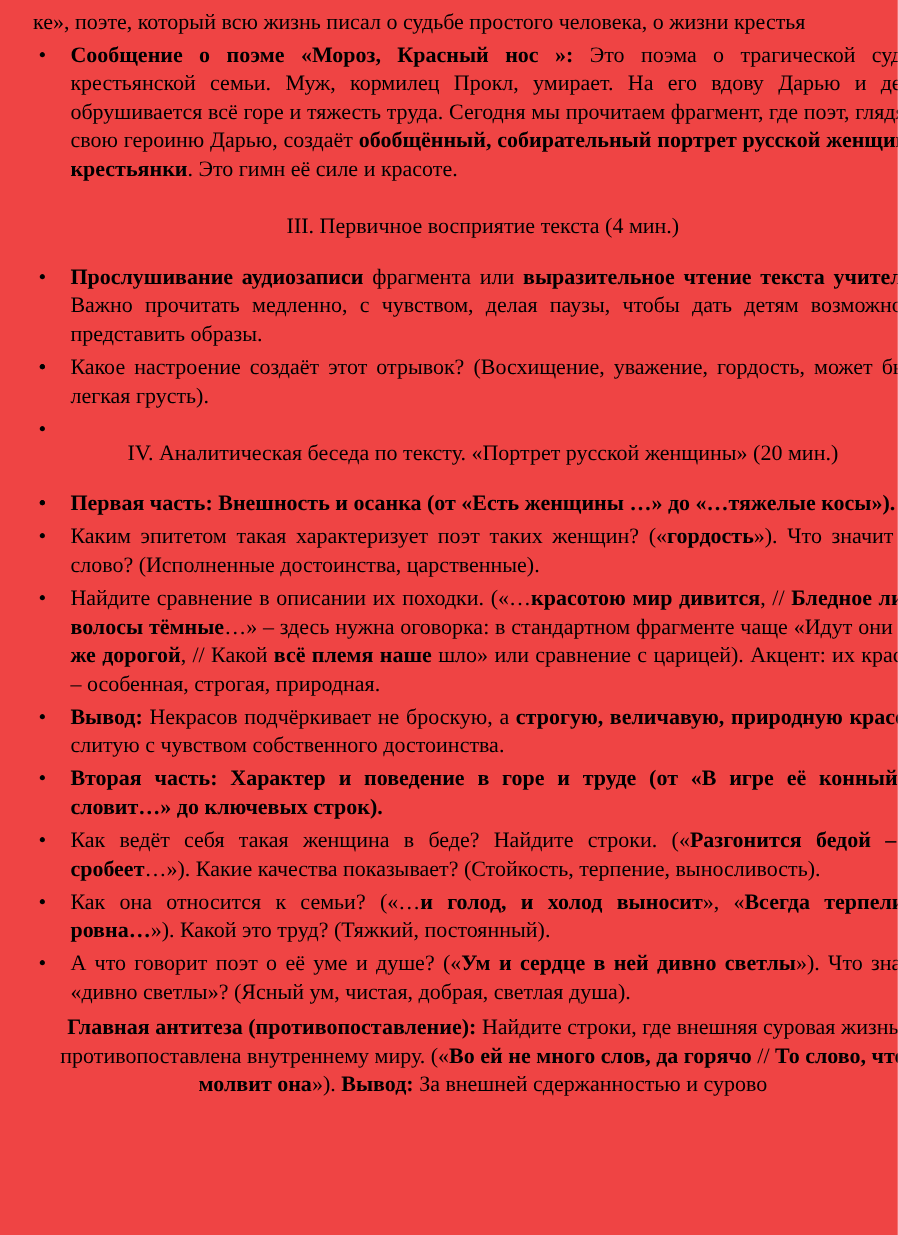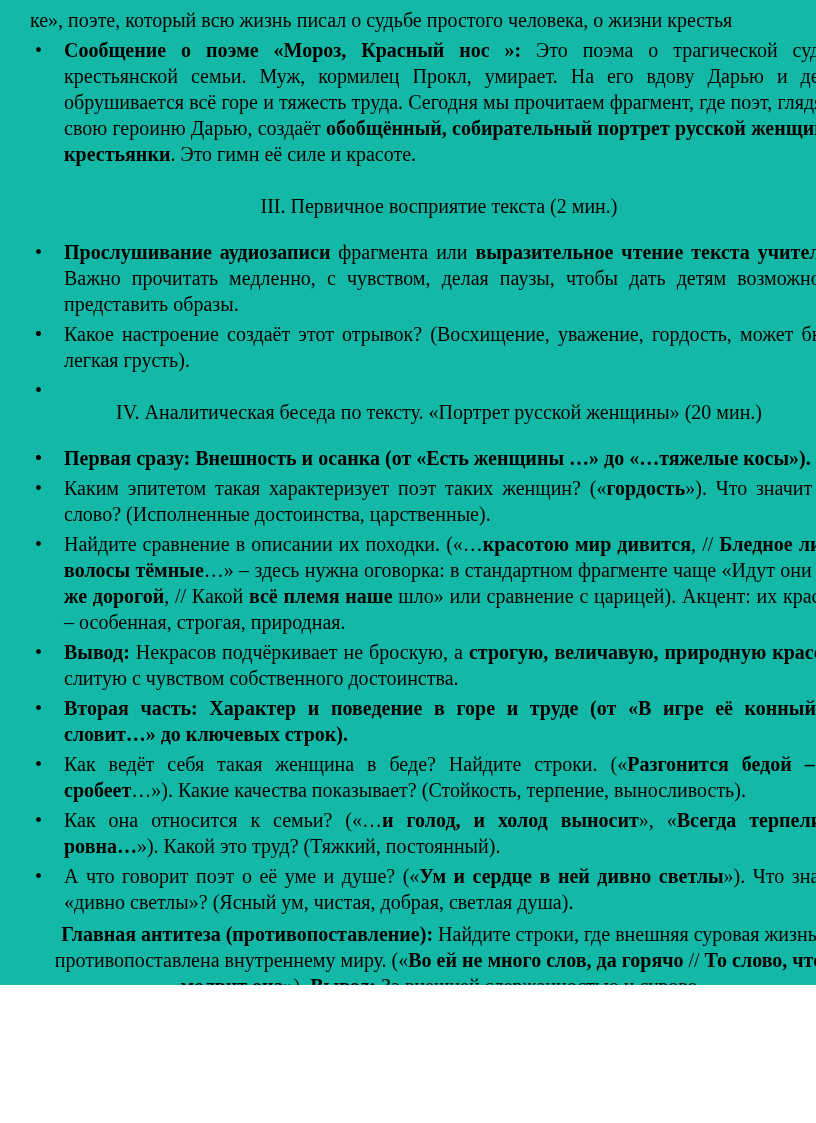--- a/index.html
+++ b/index.html
@@ -6,23 +6,23 @@
   html, body { width: 816px; height: 1123px; }
   body {
     background: #ffffff;
     color: #000000;
     font-family: "Liberation Serif", "DejaVu Serif", serif;
     overflow: hidden;
   }
   .page {
     position: relative;
     width: 816px;
-    height: 985px;
+    height: 1123px;
     overflow: hidden;
-    background: #14b8a6;
+    background: #ef4444;
   }
   
   .content {
     width: 848px;
     padding: 7px 0 0 30px;
     font-size: 20px;
     line-height: 26px;
     text-align: justify;
   }
   .paragraph { margin: 0 0 3px 0; }
@@ -33,28 +33,28 @@
   .run { white-space: pre-wrap; }
   .run.bold { font-weight: bold; }
 </style>
 </head>
 <body>
 
 <div class="page">
   <div class="content">
       <div class="paragraph"><span class="run">ке», поэте, который всю жизнь писал о судьбе простого человека, о жизни крестья</span></div>
       <div class="bullet-item"><span class="bullet-marker">•</span><span><span class="run bold">Сообщение о поэме «Мороз, Красный нос »: </span><span class="run">Это поэма о трагической судьбе крестьянской семьи. Муж, кормилец Прокл, умирает. На его вдову Дарью и детей обрушивается всё горе и тяжесть труда. Сегодня мы прочитаем фрагмент, где поэт, глядя на свою героиню Дарью, создаёт </span><span class="run bold">обобщённый, собирательный портрет русской женщины-крестьянки</span><span class="run">. Это гимн её силе и красоте.</span></span></div>
-      <div class="heading"><span class="run">III. Первичное восприятие текста (2 мин.)</span></div>
+      <div class="heading"><span class="run">III. Первичное восприятие текста (4 мин.)</span></div>
       <div class="bullet-item"><span class="bullet-marker">•</span><span><span class="run bold">Прослушивание аудиозаписи </span><span class="run">фрагмента или </span><span class="run bold">выразительное чтение текста учителем</span><span class="run">. Важно прочитать медленно, с чувством, делая паузы, чтобы дать детям возможность представить образы.</span></span></div>
       <div class="bullet-item"><span class="bullet-marker">•</span></div>
       <div class="bullet-item"><span class="bullet-marker">•</span><span><span class="run">Какое настроение создаёт этот отрывок? (Восхищение, уважение, гордость, может быть, легкая грусть).</span></span></div>
       <div class="bullet-item"><span class="bullet-marker">•</span></div>
       <div class="heading"><span class="run">IV. Аналитическая беседа по тексту. «Портрет русской женщины» (20 мин.)</span></div>
       <div class="bullet-item"><span class="bullet-marker">•</span></div>
-      <div class="bullet-item"><span class="bullet-marker">•</span><span><span class="run bold">Первая сразу: Внешность и осанка (от «Есть женщины …» до «…тяжелые косы»).</span></span></div>
+      <div class="bullet-item"><span class="bullet-marker">•</span><span><span class="run bold">Первая часть: Внешность и осанка (от «Есть женщины …» до «…тяжелые косы»).</span></span></div>
       <div class="bullet-item"><span class="bullet-marker">•</span><span><span class="run">Каким эпитетом такая характеризует поэт таких женщин? («</span><span class="run bold">гордость</span><span class="run">»). Что значит это слово? (Исполненные достоинства, царственные).</span></span></div>
       <div class="bullet-item"><span class="bullet-marker">•</span><span><span class="run">Найдите сравнение в описании их походки. («…</span><span class="run bold">красотою мир дивится</span><span class="run">, // </span><span class="run bold">Бледное лицо, волосы тёмные</span><span class="run">…» – здесь нужна оговорка: в стандартном фрагменте чаще «Идут они </span><span class="run bold">той же дорогой</span><span class="run">, // Какой </span><span class="run bold">всё племя наше</span><span class="run"> шло» или сравнение с царицей). Акцент: их красота – особенная, строгая, природная.</span></span></div>
       <div class="bullet-item"><span class="bullet-marker">•</span><span><span class="run bold">Вывод: </span><span class="run">Некрасов подчёркивает не броскую, а </span><span class="run bold">строгую, величавую, природную красоту</span><span class="run">, слитую с чувством собственного достоинства.</span></span></div>
       <div class="bullet-item"><span class="bullet-marker">•</span><span><span class="run bold">Вторая часть: Характер и поведение в горе и труде (от «В игре её конный не словит…» до ключевых строк).</span></span></div>
       <div class="bullet-item"><span class="bullet-marker">•</span><span><span class="run">Как ведёт себя такая женщина в беде? Найдите строки. («</span><span class="run bold">Разгонится бедой – не сробеет</span><span class="run">…»). Какие качества показывает? (Стойкость, терпение, выносливость).</span></span></div>
       <div class="bullet-item"><span class="bullet-marker">•</span><span><span class="run">Как она относится к семьи? («…</span><span class="run bold">и голод, и холод выносит</span><span class="run">», «</span><span class="run bold">Всегда терпелива, ровна…</span><span class="run">»). Какой это труд? (Тяжкий, постоянный).</span></span></div>
       <div class="bullet-item"><span class="bullet-marker">•</span><span><span class="run">А что говорит поэт о её уме и душе? («</span><span class="run bold">Ум и сердце в ней дивно светлы</span><span class="run">»). Что значит «дивно светлы»? (Ясный ум, чистая, добрая, светлая душа).</span></span></div>
       <div class="paragraph center"><span class="run bold">Главная антитеза (противопоставление): </span><span class="run">Найдите строки, где внешняя суровая жизнь противопоставлена внутреннему миру. («</span><span class="run bold">Во ей не много слов, да горячо</span><span class="run"> // </span><span class="run bold">То слово, что молвит она</span><span class="run">»). </span><span class="run bold">Вывод: </span><span class="run">За внешней сдержанностью и сурово</span></div>
     </div>
 </div>

